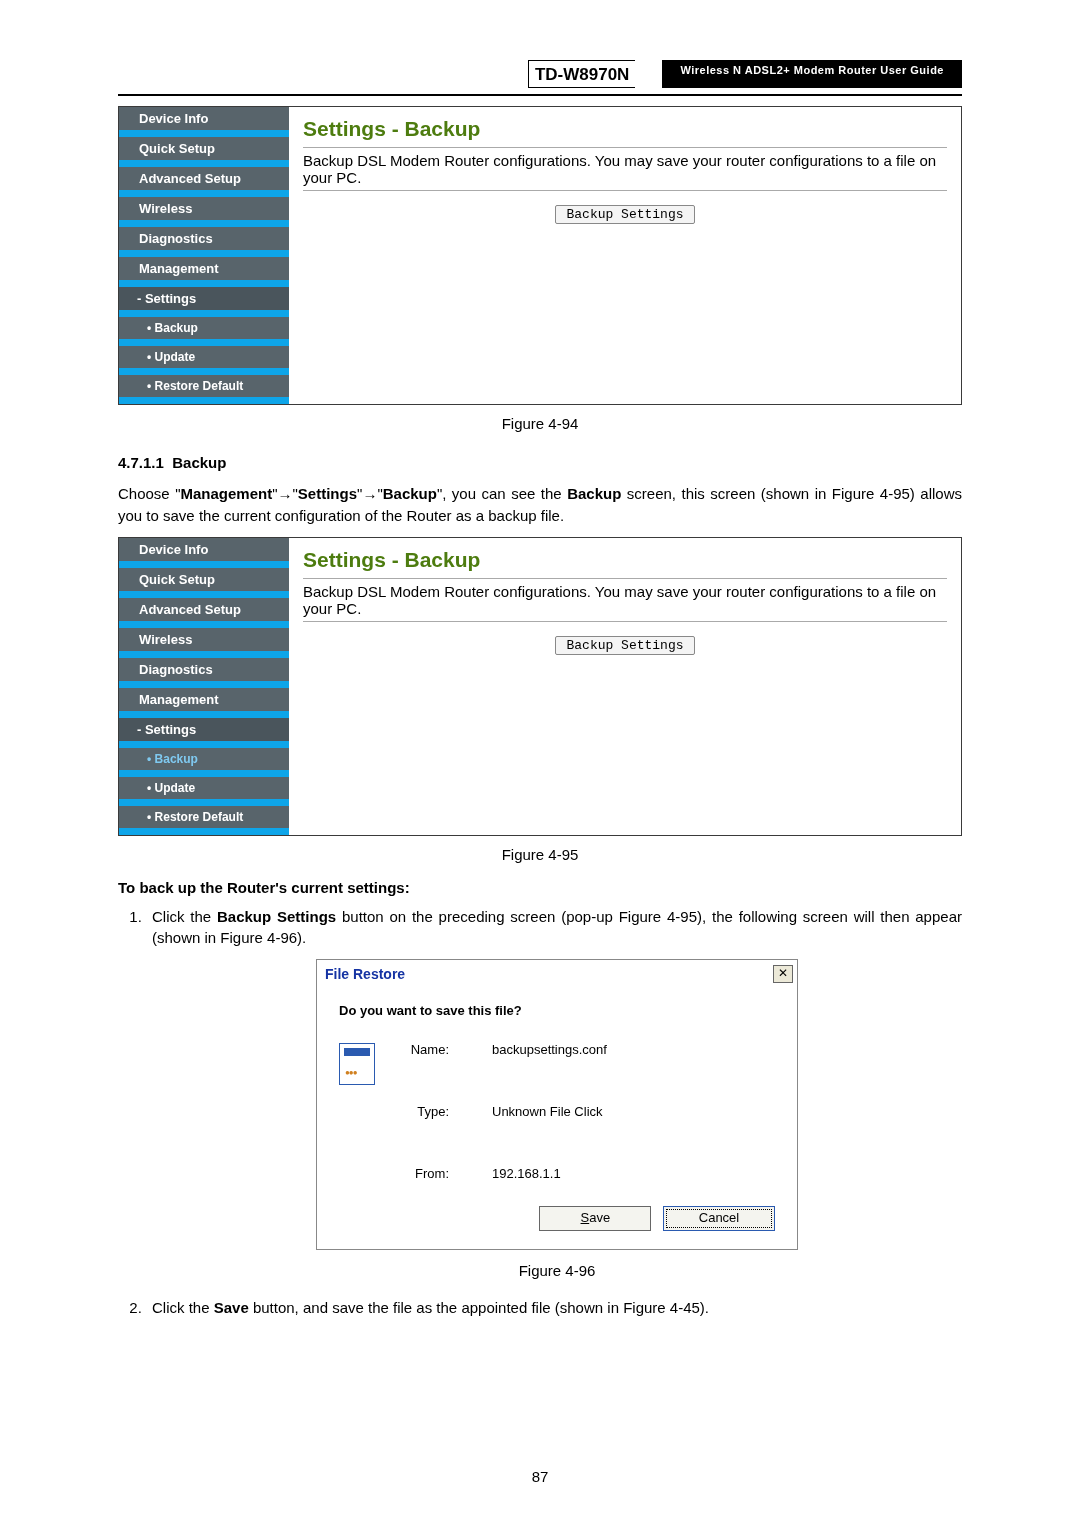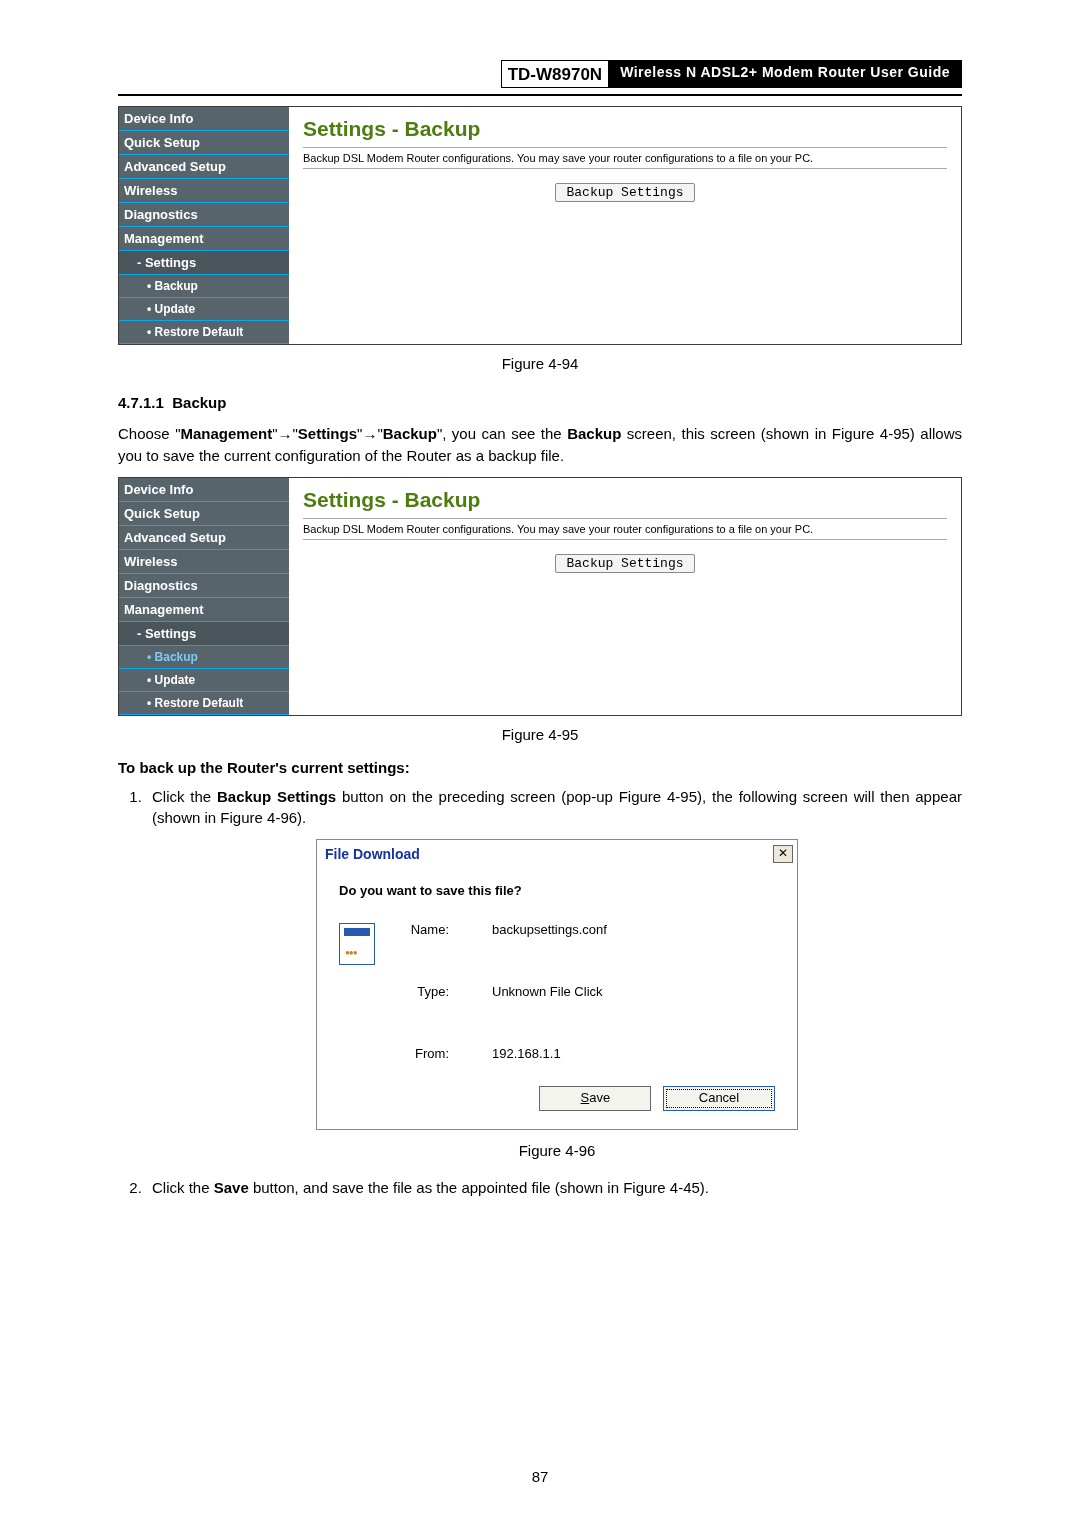--- a/index.html
+++ b/index.html
@@ -16,59 +16,60 @@
     margin: 0 auto;
     box-sizing: border-box;
     padding: 60px 118px 0 118px;
     position: relative;
   }
   .header-bar {
     display: flex;
     align-items: stretch;
     height: 28px;
     margin-bottom: 6px;
+    gap: 27px;
   }
   .header-spacer { flex: 1; }
   .header-model {
     background: #fff;
     color: #000;
     font-weight: bold;
     font-size: 17px;
     padding: 4px 6px 4px 6px;
     border: 1px solid #000;
     border-right: none;
   }
   .header-title {
     background: #000;
     color: #fff;
     font-weight: bold;
-    font-size: 14px;
-    padding: 4px 12px;
+    font-size: 11px;
+    padding: 4px 18px;
     letter-spacing: 0.5px;
   }
   .header-rule {
     border: none;
     border-top: 2px solid #000;
     margin: 0;
   }
   .fig-wrap {
     margin-top: 10px;
     display: flex;
     border: 1px solid #3a3a3a;
   }
   .sidebar {
     width: 170px;
     background: #58646b;
     color: #fff;
     font-weight: bold;
     font-size: 13px;
   }
   .sidebar .item {
-    padding: 4px 5px;
-    border-bottom: 1px solid #0ea5e9;
+    padding: 4px 20px;
+    border-bottom: 7px solid #0ea5e9;
     white-space: nowrap;
   }
   .sidebar .sub1 {
     padding-left: 18px;
     background: #4a555c;
   }
   .sidebar .sub2 {
     padding-left: 28px;
     font-size: 12px;
   }
@@ -90,21 +91,21 @@
     color: #4d7c0f;
     margin: 4px 0 6px 0;
     font-weight: bold;
   }
   .content hr {
     border: none;
     border-top: 1px solid #aaa;
     margin: 4px 0;
   }
   .content-desc {
-    font-size: 11px;
+    font-size: 15px;
     margin: 0 0;
   }
   .backup-btn {
     display: block;
     margin: 14px auto 6px auto;
     font-family: "Courier New", monospace;
     font-size: 13px;
     padding: 1px 10px;
     background: #f4f4f4;
     border: 1px solid #888;
@@ -312,21 +313,21 @@
 
   <div class="instr-heading">To back up the Router's current settings:</div>
 
   <ol class="steps">
     <li>
       <span>Click the </span><b>Backup Settings</b><span> button on the preceding screen (pop-up Figure 4-95), the following screen will then appear (shown in Figure 4-96).</span>
 
       
       <div class="dialog">
         <div class="dlg-title">
-          <div class="dlg-title-text">File Download</div>
+          <div class="dlg-title-text">File Restore</div>
           <div class="dlg-close">✕</div>
         </div>
         <div class="dlg-body">
           <div class="dlg-q">Do you want to save this file?</div>
           <div class="dlg-row">
             <div class="dlg-icon">
               <div class="bar"></div>
               <div class="dots">●●●</div>
             </div>
             <div class="kv">

